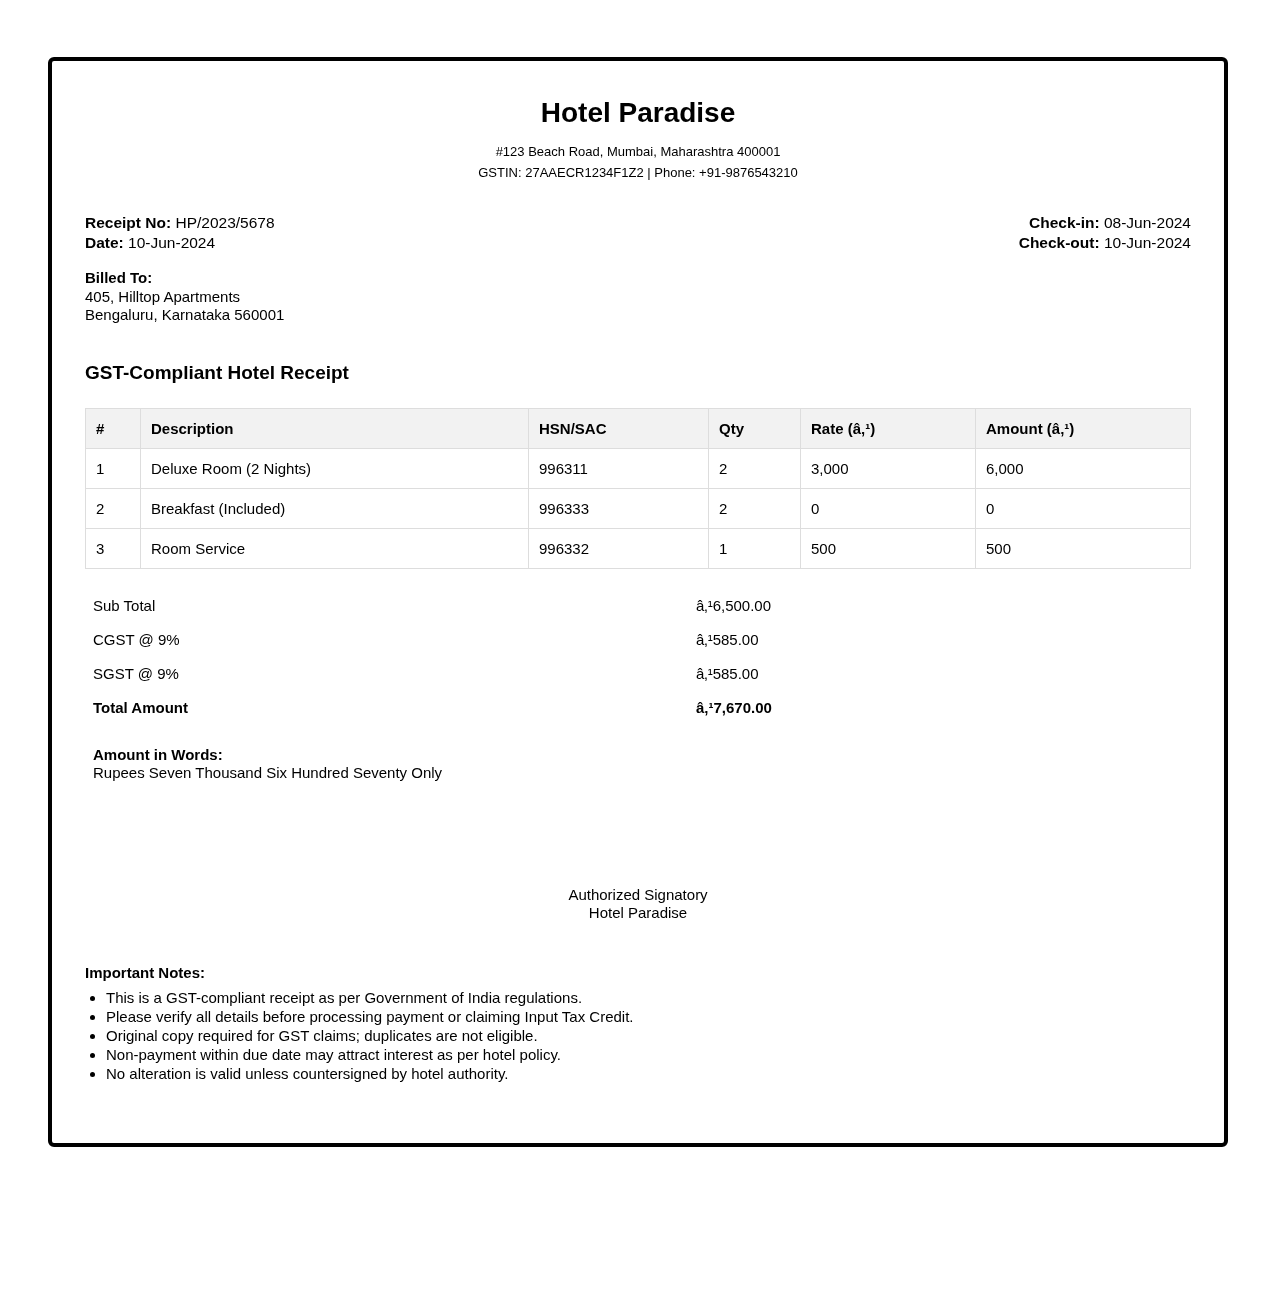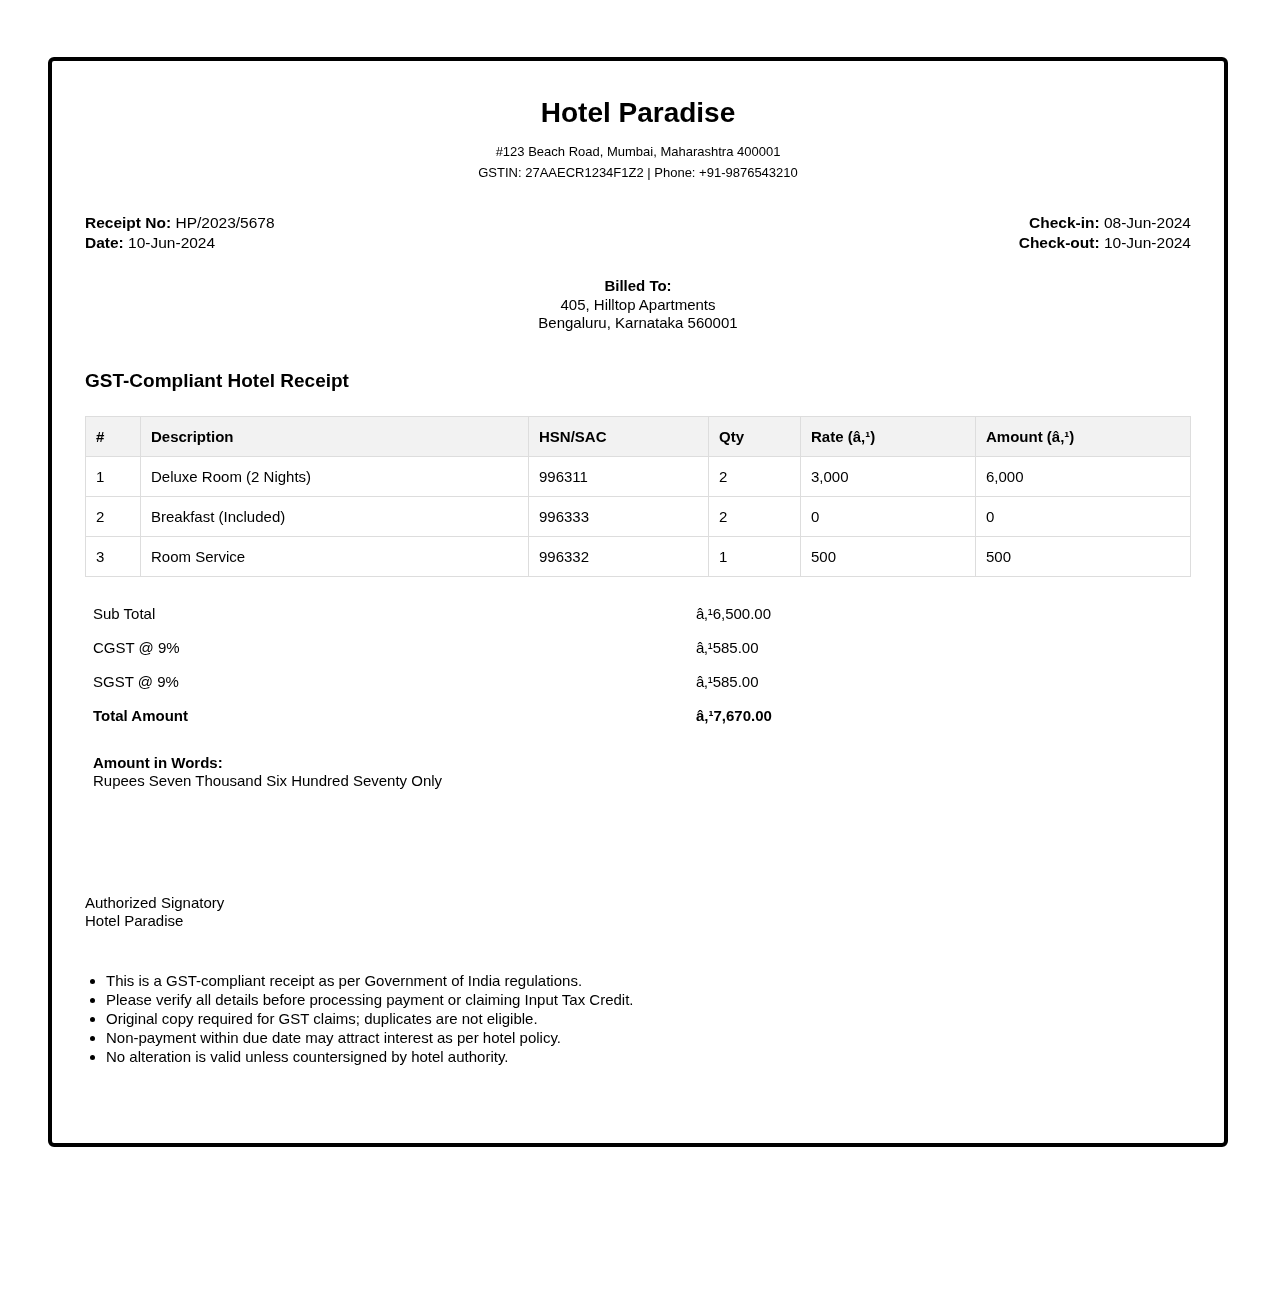--- a/index.html
+++ b/index.html
@@ -31,24 +31,23 @@
   .b { font-weight: bold; }
   .meta {
     display: flex;
     justify-content: space-between;
     margin-top: 30px;
     font-size: 15.5px;
     line-height: 20px;
   }
   .meta-right { text-align: right; }
   .billed {
-    margin-top: 24px;
-    font-size: 15px;
-    line-height: 18px;
-    text-align: center;
+    margin-top: 16px;
+    font-size: 15px;
+    line-height: 18px;
   }
   .billed .b { margin-bottom: 1px; }
   .section-title {
     text-align: left;
     font-size: 19px;
     font-weight: bold;
     margin: 38px 0 24px 0;
   }
   table.items {
     width: 100%;
@@ -78,21 +77,21 @@
   .tvalue { flex: 1; }
   .trow.bold .tlabel, .trow.bold .tvalue { font-weight: bold; }
   .words {
     margin-top: 13px;
     padding-left: 8px;
     font-size: 15px;
     line-height: 18px;
   }
   .signature {
     margin-top: 104px;
-    text-align: left;
+    text-align: center;
     font-size: 15px;
     line-height: 18px;
   }
   .notes {
     margin-top: 42px;
     font-size: 15px;
   }
   .notes ul {
     margin: 8px 0 0 0;
     padding-left: 21px;
@@ -216,20 +215,21 @@
     <div class="b">Amount in Words:</div>
     <div>Rupees Seven Thousand Six Hundred Seventy Only</div>
   </div>
 
   <div class="signature">
     <div>Authorized Signatory</div>
     <div>Hotel Paradise</div>
   </div>
 
   <div class="notes">
+    <div class="b">Important Notes:</div>
     <ul id="notes-list">
         <li>This is a GST-compliant receipt as per Government of India regulations.</li>
         <li>Please verify all details before processing payment or claiming Input Tax Credit.</li>
         <li>Original copy required for GST claims; duplicates are not eligible.</li>
         <li>Non-payment within due date may attract interest as per hotel policy.</li>
         <li>No alteration is valid unless countersigned by hotel authority.</li>
       </ul>
   </div>
 
 </div>

